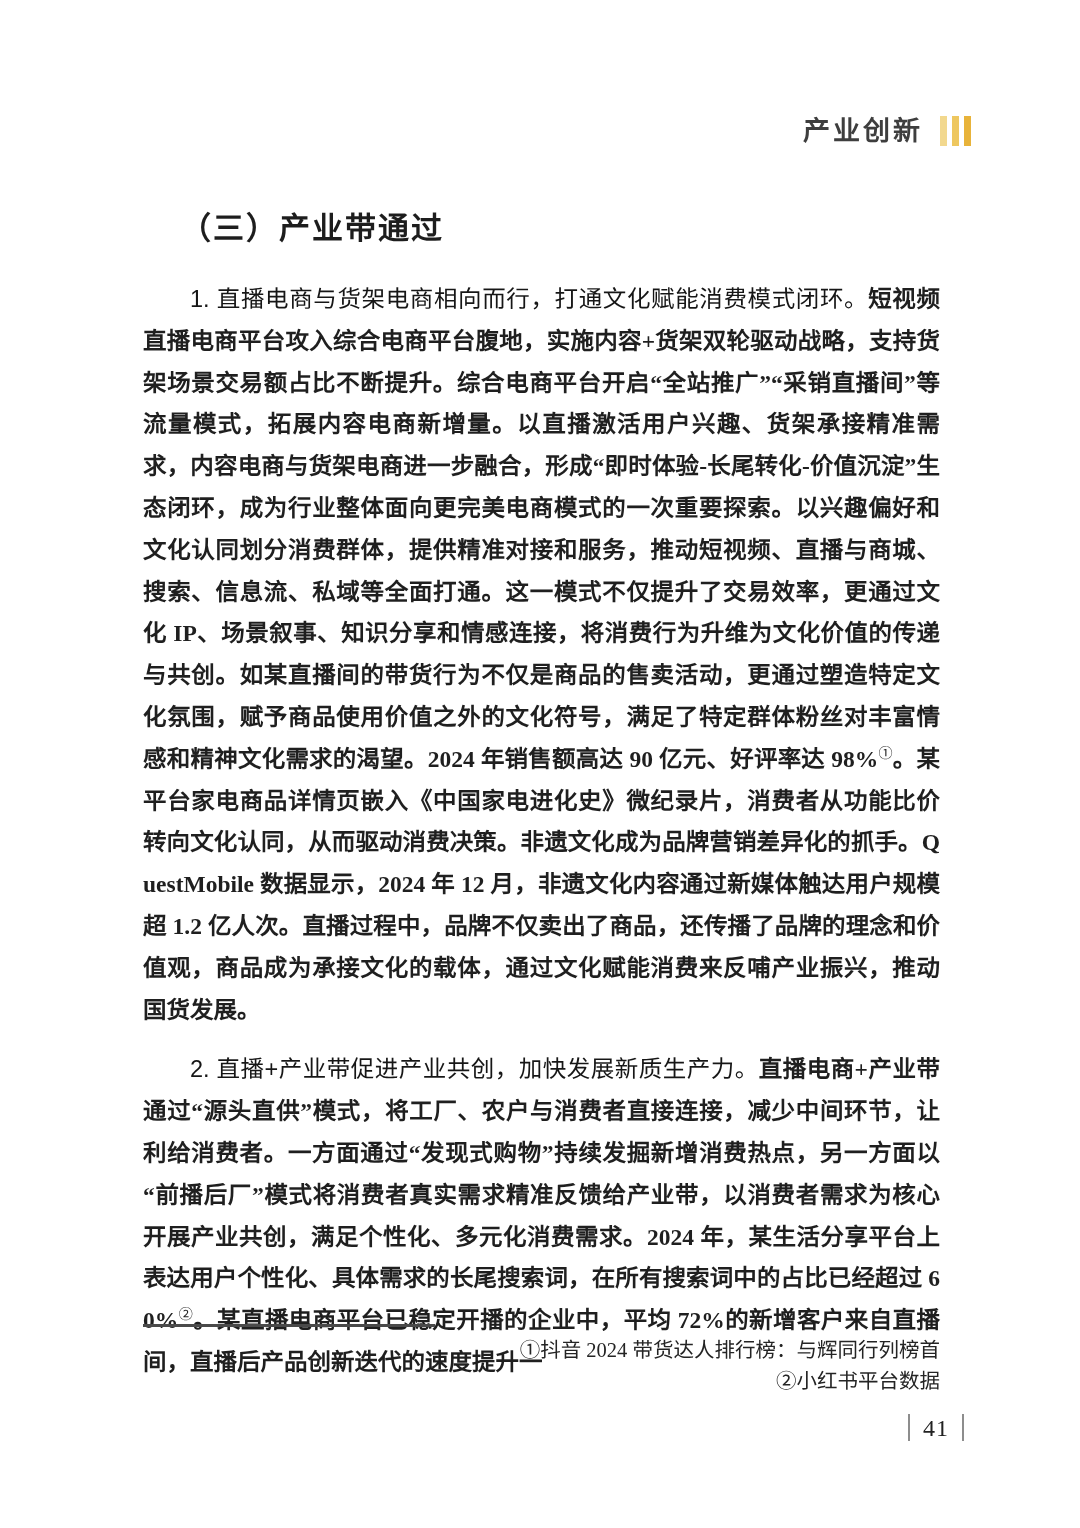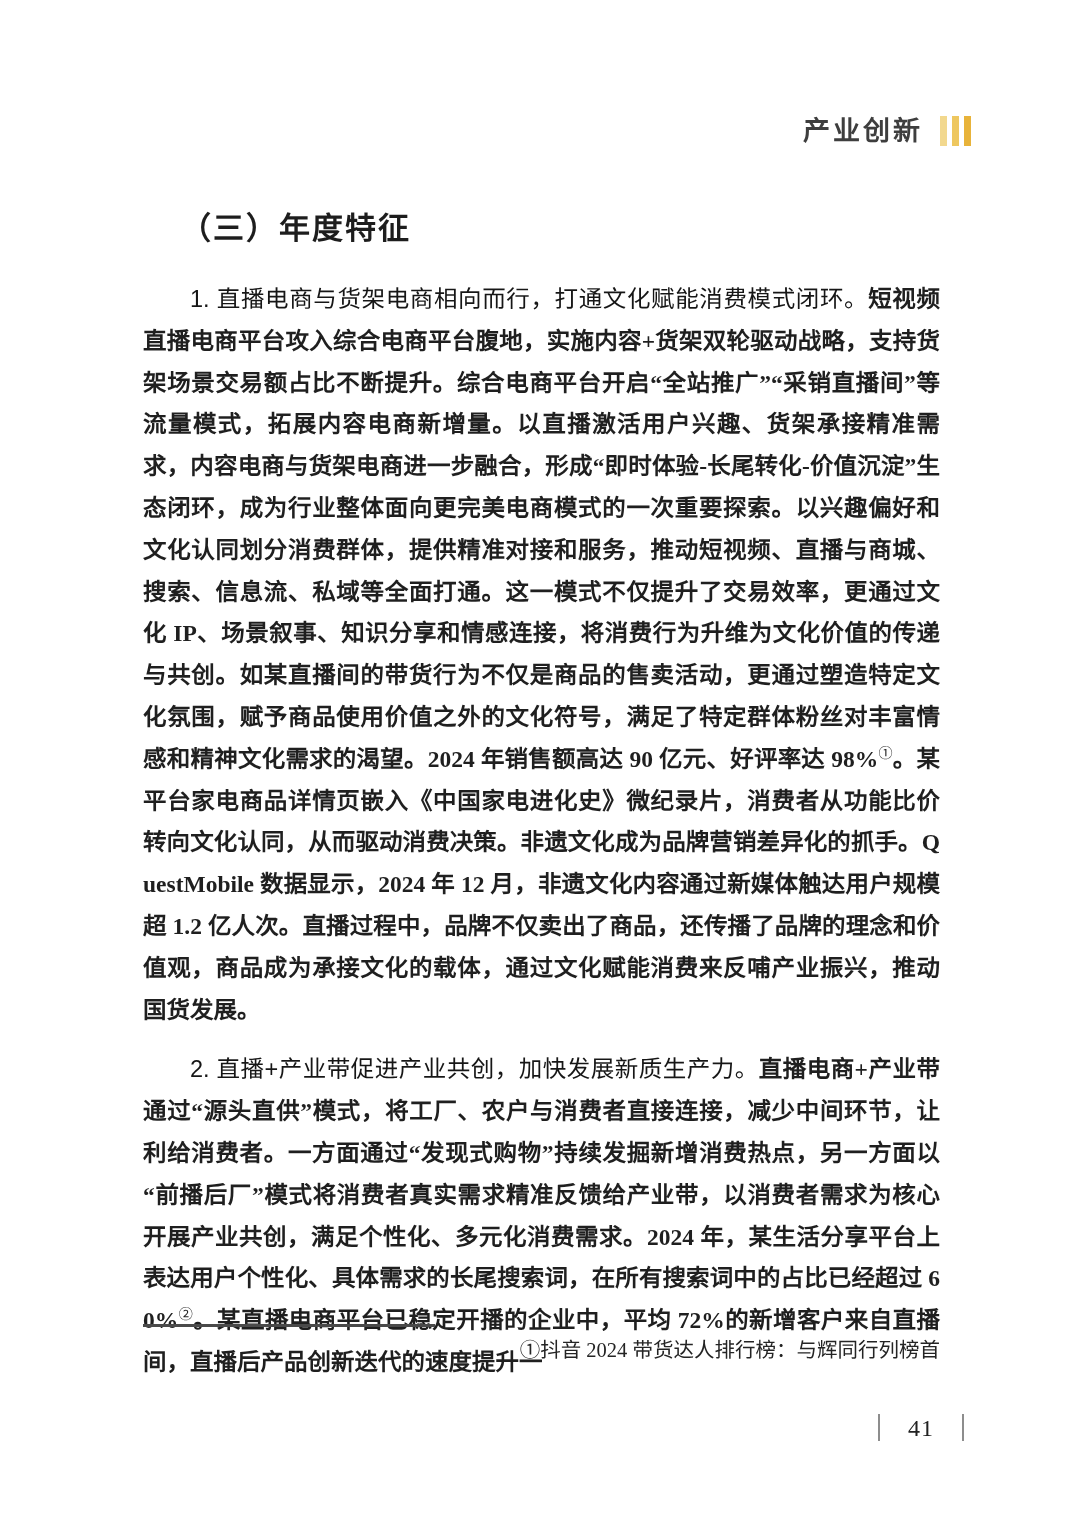--- a/index.html
+++ b/index.html
@@ -110,21 +110,21 @@
     text-align: right;
   }
 
   
   .page-footer {
     position: absolute;
     top: 1414px;
     right: 140px;
     display: flex;
     align-items: center;
-    gap: 28px;
+    gap: 13px;
   }
   .page-footer .pipe {
     width: 2px;
     height: 27px;
     background: #8d8d8d;
   }
   .page-footer .page-number {
     font-size: 24px;
     color: #222222;
     line-height: 1;
@@ -138,30 +138,31 @@
 
   <div class="running-header">
     <span class="header-label">产业创新</span>
     <span class="accent-bars">
         <span class="bar" style="background: rgb(242, 216, 142);"></span>
         <span class="bar" style="background: rgb(238, 199, 95);"></span>
         <span class="bar" style="background: rgb(232, 179, 58);"></span>
       </span>
   </div>
 
-  <div class="section-heading">（三）年度特征</div>
+  <div class="section-heading">（三）产业带通过</div>
 
   <div class="content">
       <p class="body-paragraph"><span class="seg-bold">1. 直播电商与货架电商相向而行，打通文化赋能消费模式闭环。</span><span class="seg-normal">短视频直播电商平台攻入综合电商平台腹地，实施内容+货架双轮驱动战略，支持货架场景交易额占比不断提升。综合电商平台开启“全站推广”“采销直播间”等流量模式，拓展内容电商新增量。以直播激活用户兴趣、货架承接精准需求，内容电商与货架电商进一步融合，形成“即时体验-长尾转化-价值沉淀”生态闭环，成为行业整体面向更完美电商模式的一次重要探索。以兴趣偏好和文化认同划分消费群体，提供精准对接和服务，推动短视频、直播与商城、搜索、信息流、私域等全面打通。这一模式不仅提升了交易效率，更通过文化 IP、场景叙事、知识分享和情感连接，将消费行为升维为文化价值的传递与共创。如某直播间的带货行为不仅是商品的售卖活动，更通过塑造特定文化氛围，赋予商品使用价值之外的文化符号，满足了特定群体粉丝对丰富情感和精神文化需求的渴望。2024 年销售额高达 90 亿元、好评率达 98%</span><sup class="fn-ref">①</sup><span class="seg-normal">。某平台家电商品详情页嵌入《中国家电进化史》微纪录片，消费者从功能比价转向文化认同，从而驱动消费决策。非遗文化成为品牌营销差异化的抓手。QuestMobile 数据显示，2024 年 12 月，非遗文化内容通过新媒体触达用户规模超 1.2 亿人次。直播过程中，品牌不仅卖出了商品，还传播了品牌的理念和价值观，商品成为承接文化的载体，通过文化赋能消费来反哺产业振兴，推动国货发展。</span></p>
       <p class="body-paragraph"><span class="seg-bold">2. 直播+产业带促进产业共创，加快发展新质生产力。</span><span class="seg-normal">直播电商+产业带通过“源头直供”模式，将工厂、农户与消费者直接连接，减少中间环节，让利给消费者。一方面通过“发现式购物”持续发掘新增消费热点，另一方面以“前播后厂”模式将消费者真实需求精准反馈给产业带，以消费者需求为核心开展产业共创，满足个性化、多元化消费需求。2024 年，某生活分享平台上表达用户个性化、具体需求的长尾搜索词，在所有搜索词中的占比已经超过 60%</span><sup class="fn-ref">②</sup><span class="seg-normal">。某直播电商平台已稳定开播的企业中，平均 72%的新增客户来自直播间，直播后产品创新迭代的速度提升一</span></p>
     </div>
 
   <div class="footnotes">
     <div class="footnote-rule"></div>
   <div class="footnote-item">①抖音 2024 带货达人排行榜：与辉同行列榜首</div>
+      <div class="footnote-item">②小红书平台数据</div>
     </div>
 
   <div class="page-footer">
     <span class="pipe"></span>
     <span class="page-number">41</span>
     <span class="pipe"></span>
   </div>
 
 </div>
 

